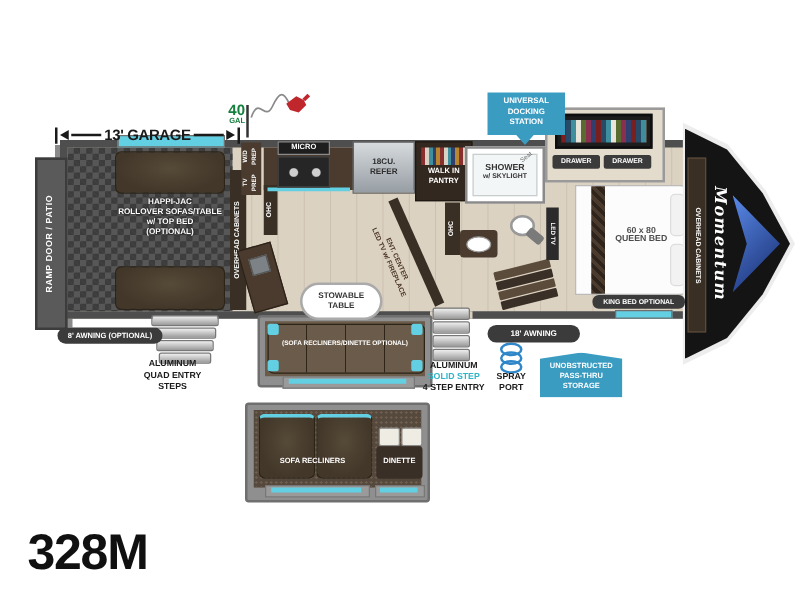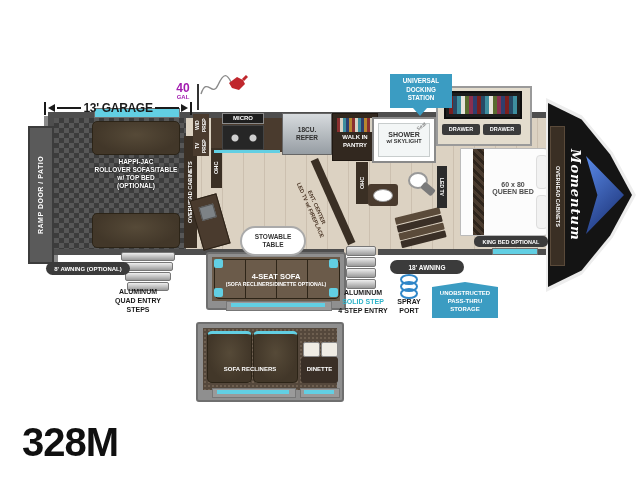--- a/index.html
+++ b/index.html
@@ -39,21 +39,21 @@
   <div class="abs" style="left:44px;top:100px;width:148px;height:16px;display:flex;align-items:center;gap:2px;z-index:8;">
     <div class="tick"></div>
     <div class="arrL"></div>
     <div class="dimline"></div>
     <div class="dk" style="font-size:12px;font-weight:bold;letter-spacing:-.3px;white-space:nowrap;">13' GARAGE</div>
     <div class="dimline"></div>
     <div class="arrR"></div>
     <div class="tick"></div>
   </div>
 
-  <div class="abs" style="left:170px;top:82px;width:26px;text-align:center;color:#a21caf;z-index:8;">
+  <div class="abs" style="left:170px;top:82px;width:26px;text-align:right;color:#15803d;z-index:8;">
     <div style="font-size:12px;font-weight:bold;line-height:1;">40</div>
     <div style="font-size:6px;font-weight:bold;line-height:1;">GAL</div>
   </div>
   <div class="abs" style="left:197px;top:84px;width:2px;height:26px;background:#333;z-index:8;"></div>
   <svg class="abs" style="left:200px;top:72px;z-index:8;" width="48" height="26" viewBox="0 0 48 26">
     <path d="M1 22 C7 4 12 26 18 13 S 27 2 31 10" fill="none" stroke="#8a8a8a" stroke-width="1.4"></path>
     <path d="M29 11 l8 -6 6 3 2 4 -6 6 -7 -2 z" fill="#c0272d"></path>
     <path d="M43 8 l4 -4" stroke="#c0272d" stroke-width="3"></path>
   </svg>
 
@@ -220,21 +220,20 @@
                 background-image:linear-gradient(90deg,transparent 0 30px,#2e2518 30px 31px,transparent 31px 61px,#2e2518 61px 62px,transparent 62px 92px,#2e2518 92px 93px,transparent 93px);"></div>
     <div style="position:absolute;left:6px;top:5px;width:9px;height:9px;background:#62cfe3;border-radius:2px;"></div>
     <div style="position:absolute;left:121px;top:5px;width:9px;height:9px;background:#62cfe3;border-radius:2px;"></div>
     <div style="position:absolute;left:6px;top:34px;width:9px;height:9px;background:#62cfe3;border-radius:2px;"></div>
     <div style="position:absolute;left:121px;top:34px;width:9px;height:9px;background:#62cfe3;border-radius:2px;"></div>
     <div style="position:absolute;left:18px;top:47px;width:104px;height:8px;background:#9a9a9a;border:1px solid #777;">
       <div style="position:absolute;left:4px;top:1px;width:94px;height:4px;background:#62cfe3;"></div>
     </div>
   </div>
   <div class="abs lbl" style="left:196px;top:272px;width:160px;">
-    <div style="font-size:7.5px;">4-SEAT SOFA</div>
     <div style="font-size:5.2px;">(SOFA RECLINERS/DINETTE OPTIONAL)</div>
   </div>
   <div class="abs" style="left:240px;top:226px;width:66px;height:30px;background:#fff;border:2px solid #aaa;border-radius:15px;z-index:5;
               display:flex;flex-direction:column;align-items:center;justify-content:center;color:#333;font-weight:bold;font-size:6.5px;line-height:1.2;">
     <div>STOWABLE</div>
     <div>TABLE</div>
   </div>
 
   <div class="abs" style="left:344px;top:249px;width:34px;height:6px;background:#d9cfc0;z-index:3;"></div>
   <div class="abs" style="left:346px;top:246px;width:30px;z-index:5;">

